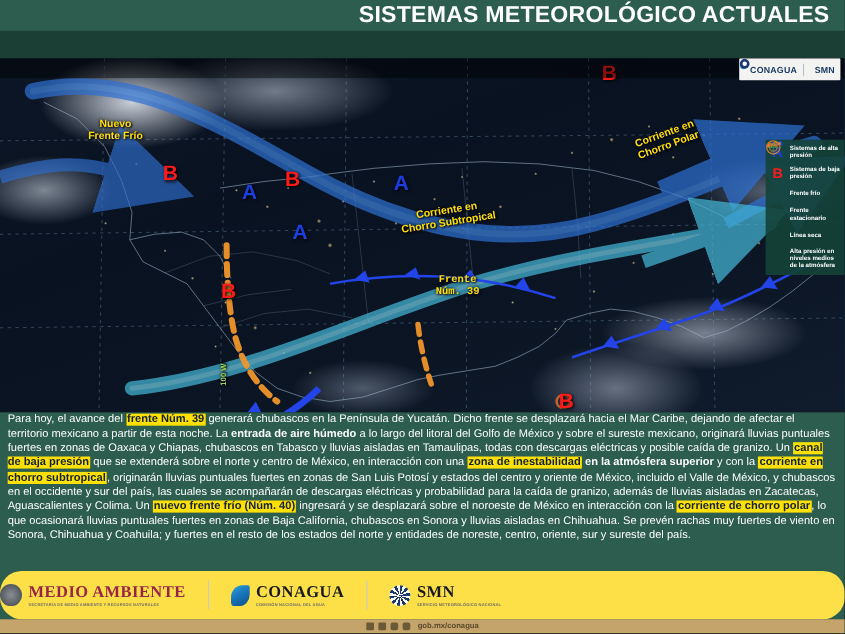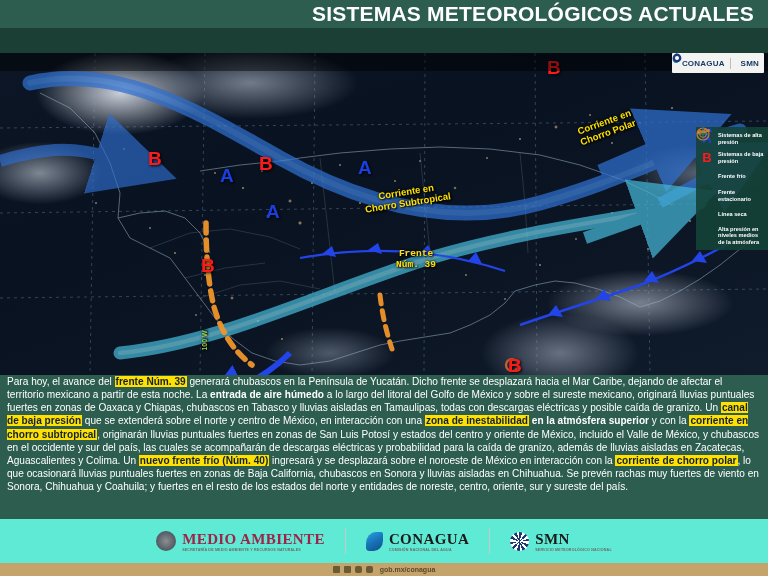--- a/index.html
+++ b/index.html
@@ -99,22 +99,22 @@
   .leg-txt{color:#ffffff;font-size:5.6px;line-height:6.4px;font-weight:bold;}
 
   
   .body{position:absolute;left:0;top:375px;width:768px;height:168px;
         background:#2c5d4f;padding:0 7px 0 7px;box-sizing:border-box;}
   .body p{margin:0;color:#ffffff;font-size:10.1px;line-height:13.15px;text-align:left;}
   .hl{background:#ffe000;color:#123;font-weight:bold;padding:0 1px;}
   .bd{font-weight:bold;}
 
   
-  .footer{position:absolute;left:0;top:519px;width:768px;height:44px;background:#5eead4;
-          display:flex;align-items:center;justify-content:center;gap:20px;}
+  .footer{position:absolute;left:0;top:519px;width:768px;height:44px;background:#fde047;
+          display:flex;align-items:center;justify-content:flex-start;gap:20px;border-radius:20px;}
   .fl{display:flex;align-items:center;gap:6px;}
   .fl .nm{font-size:15px;font-weight:bold;color:#9d2449;letter-spacing:.4px;
           font-family:"Liberation Serif",serif;}
   .fl .sub{font-size:3.6px;color:#6b6b6b;letter-spacing:.2px;display:block;font-weight:bold;}
   .fl .nm2{font-size:15px;font-weight:bold;color:#1a1a1a;letter-spacing:.4px;
            font-family:"Liberation Serif",serif;}
   .fdiv{width:1px;height:26px;background:#c9c9c9;}
   .eagle{width:20px;height:20px;border-radius:50%;
          background:radial-gradient(circle,#8a8f95 0%,#5e646b 55%,#3a4046 100%);}
   .wave{width:17px;height:19px;
@@ -127,21 +127,21 @@
   .sico{width:7px;height:7px;background:#6b5a36;border-radius:1px;display:inline-block;}
   .sico.rnd{border-radius:2px;}
   .surl{font-size:7px;color:#59492c;font-weight:bold;margin-left:3px;}
 </style>
 </head>
 <body>
 
 <div class="page">
 
   <div class="hdr-top"></div>
-  <div class="hdr-title">SISTEMAS METEOROLÓGICOS ACTUALES</div>
+  <div class="hdr-title">SISTEMAS METEOROLÓGICO ACTUALES</div>
   <div class="hdr-sub-bar"></div>
 
   <div class="map">
     <div class="sat"></div>
     <div class="lights"></div>
 
     <svg width="768" height="322" viewBox="0 0 768 322">
       <defs>
         <marker id="ar" markerWidth="7" markerHeight="7" refX="1" refY="3.5" orient="auto">
           <path d="M0,0 L7,3.5 L0,7 z" fill="#2f6fd0"></path>
@@ -242,20 +242,21 @@
 
     <div class="psym b" style="left:148px;top:96px;">B</div>
     <div class="psym a" style="left:220px;top:113px;">A</div>
     <div class="psym b" style="left:259px;top:101px;">B</div>
     <div class="psym a" style="left:358px;top:105px;">A</div>
     <div class="psym a" style="left:266px;top:149px;">A</div>
     <div class="psym b" style="left:201px;top:203px;">B</div>
     <div class="psym b" style="left:547px;top:5px;">B</div>
     <div class="psym b" style="left:508px;top:303px;">B</div>
 
+    <div class="mlabel" style="left:62px;top:54px;width:86px;">Nuevo<br>Frente Frío</div>
     <div class="mlabel" style="left:560px;top:63px;width:92px;transform:rotate(-20deg);">Corriente en<br>Chorro Polar</div>
     <div class="mlabel" style="left:352px;top:133px;width:110px;transform:rotate(-9deg);">Corriente en<br>Chorro Subtropical</div>
     <div class="mlabel" style="left:385px;top:195px;width:62px;font-family:Liberation Mono, monospace;">Frente<br>Núm. 39</div>
     <div class="mlabel" style="left:194px;top:282px;font-size:7px;color:#9ed14a;transform:rotate(-90deg);">100 W</div>
 
     <div class="legend">
       <div class="leg-row">
         <div class="leg-ico" style="color:#1a3fe0;">A</div>
         <div class="leg-txt">Sistemas de alta presión</div>
       </div>

